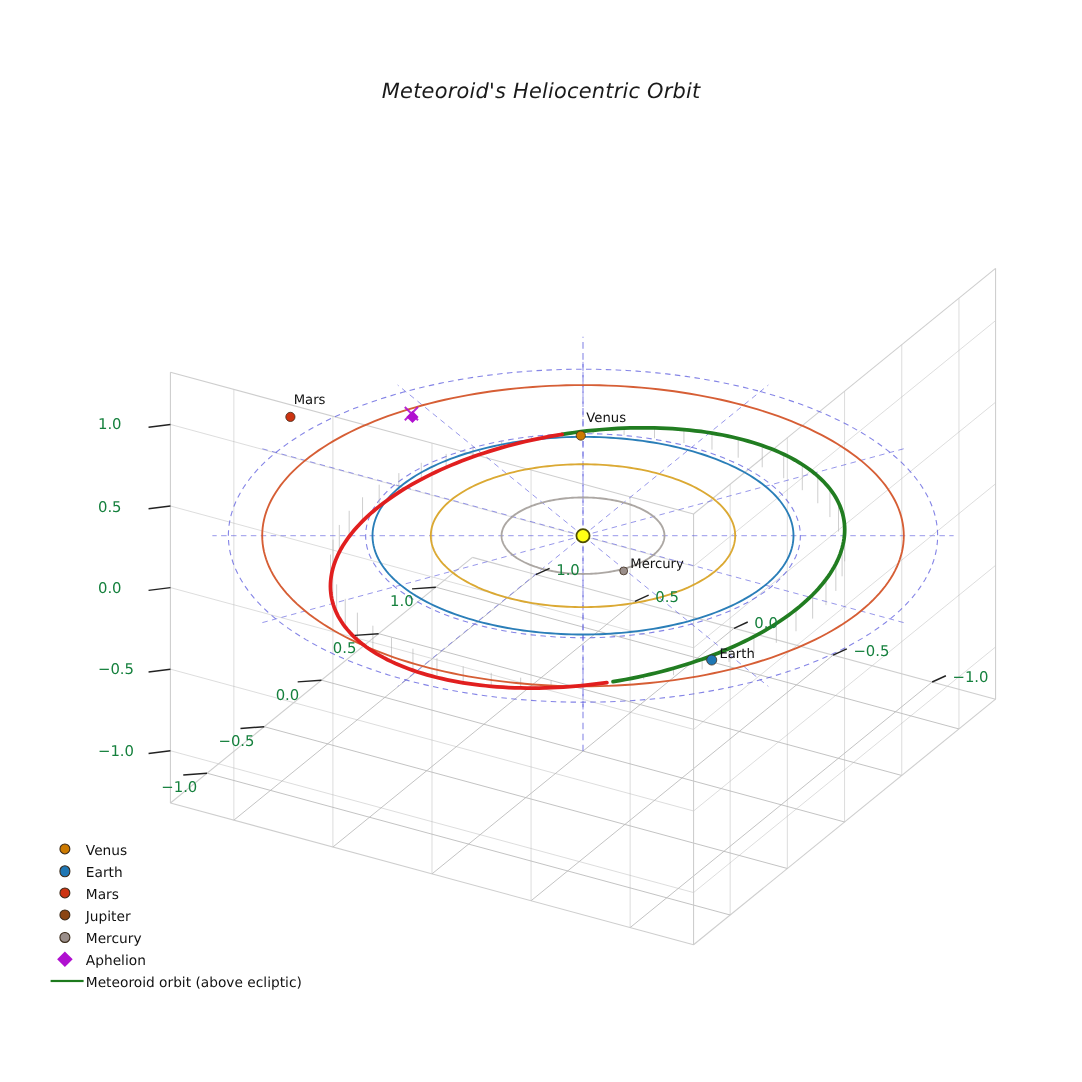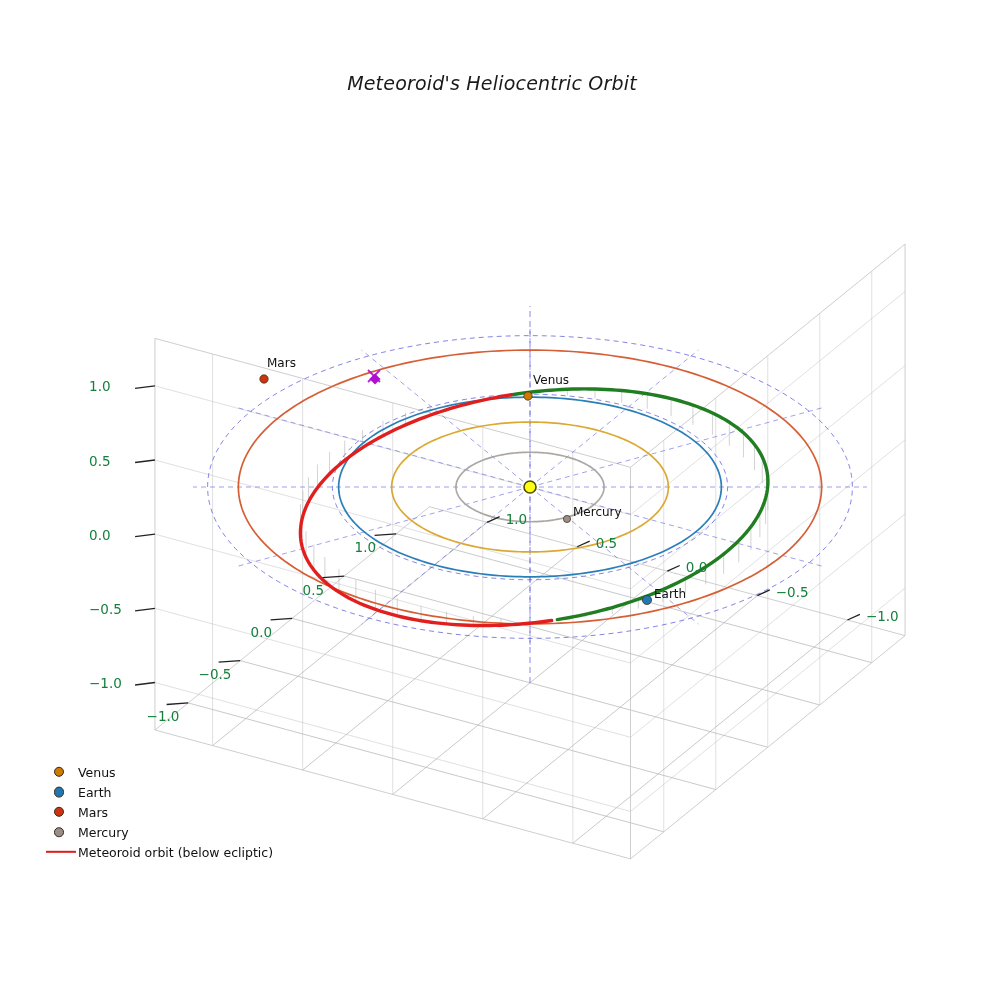--- a/index.html
+++ b/index.html
@@ -210,28 +210,40 @@
         <span class="lg-txt">Earth</span>
       </div>
       <div class="lg-row">
         <div class="lg-mark">
           <span class="lg-dot" style="width: 8.4px; height: 8.4px; margin-left: -0.2px; background: rgb(204, 51, 17); border: 1px solid rgb(58, 42, 26);"></span>
         </div>
         <span class="lg-txt">Mars</span>
       </div>
       <div class="lg-row">
         <div class="lg-mark">
+          <span class="lg-dot" style="width: 8.4px; height: 8.4px; margin-left: -0.2px; background: rgb(139, 69, 19); border: 1px solid rgb(58, 42, 26);"></span>
+        </div>
+        <span class="lg-txt">Jupiter</span>
+      </div>
+      <div class="lg-row">
+        <div class="lg-mark">
           <span class="lg-dot" style="width: 7.6px; height: 7.6px; margin-left: 0.2px; background: rgb(154, 142, 138); border: 1px solid rgb(58, 42, 26);"></span>
         </div>
         <span class="lg-txt">Mercury</span>
       </div>
       <div class="lg-row">
         <div class="lg-mark">
-          <span class="lg-line" style="background: rgb(224, 27, 27);"></span>
-        </div>
-        <span class="lg-txt">Meteoroid orbit (below ecliptic)</span>
+          <span class="lg-dia" style="background: rgb(176, 16, 208);"></span>
+        </div>
+        <span class="lg-txt">Aphelion</span>
+      </div>
+      <div class="lg-row">
+        <div class="lg-mark">
+          <span class="lg-line" style="background: rgb(29, 122, 29);"></span>
+        </div>
+        <span class="lg-txt">Meteoroid orbit (above ecliptic)</span>
       </div>
     </div>
 <div class="pt-lbl" style="left: 267px; top: 356px;">Mars</div>
     <div class="pt-lbl" style="left: 533px; top: 373px;">Venus</div>
     <div class="pt-lbl" style="left: 573px; top: 505px;">Mercury</div>
     <div class="pt-lbl" style="left: 654px; top: 587px;">Earth</div>
   </div>
 
 </body></html>

